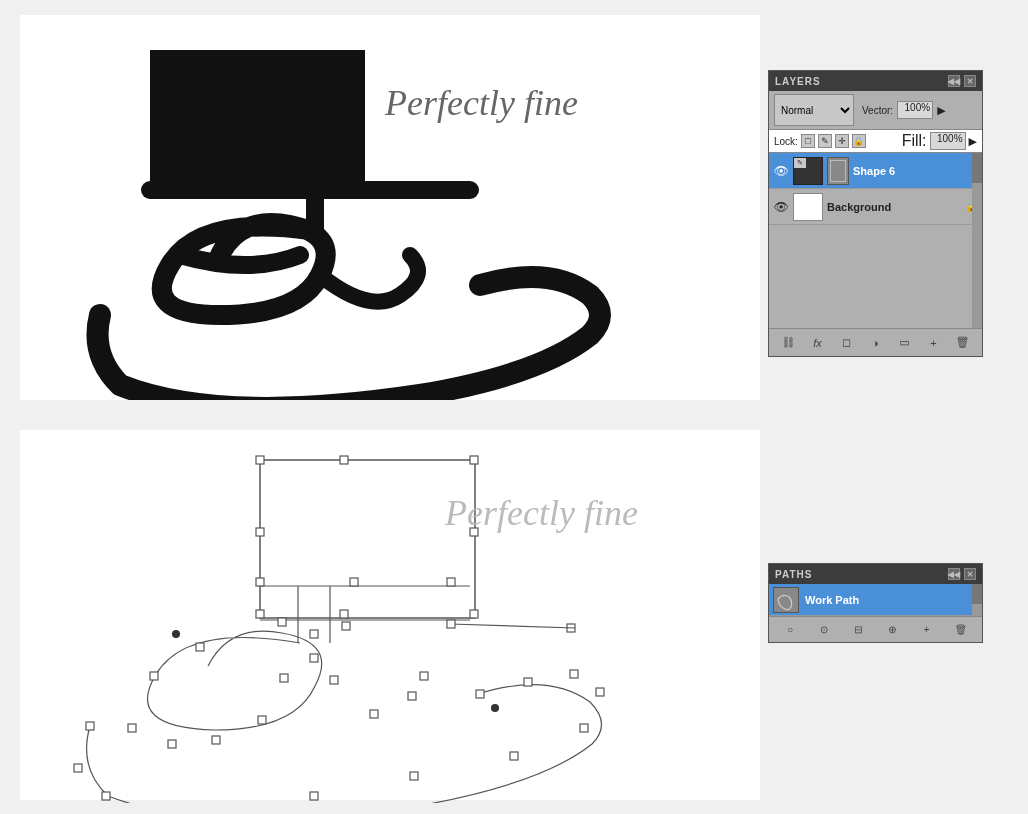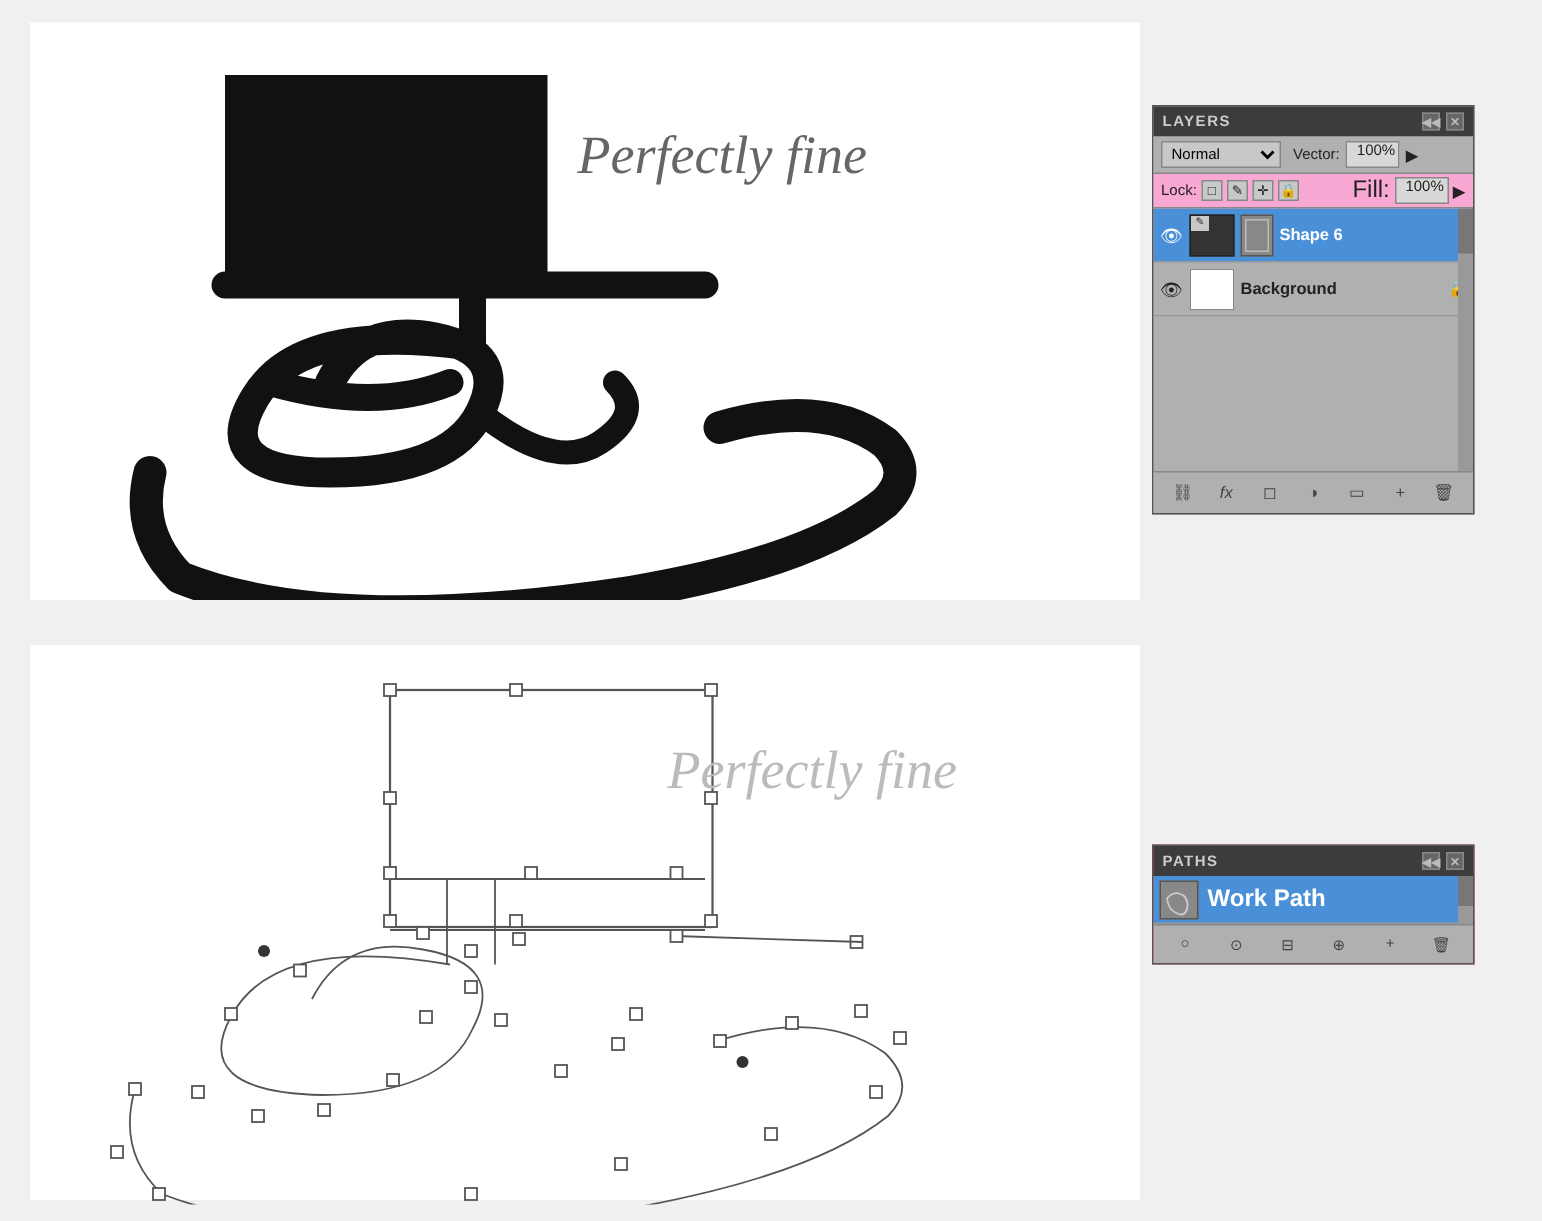--- a/index.html
+++ b/index.html
@@ -60,36 +60,36 @@
       border-bottom: 1px solid #888;
       font-size: 11px;
     }
 
     .blend-mode-select {
       background: #c8c8c8;
       border: 1px solid #888;
       font-size: 10px;
       padding: 1px 2px;
       width: 80px;
-      height: 18px;
+      height: 32px;
     }
 
     .opacity-label { margin-left: 4px; font-size: 10px; }
     .opacity-value {
       background: #d8d8d8;
       border: 1px solid #888;
       font-size: 10px;
       width: 36px;
       height: 18px;
       text-align: right;
       padding-right: 2px;
     }
 
     .layers-lock-row {
-      background: #f9a8d4;
+      background: #ffffff;
       padding: 2px 5px;
       display: flex;
       align-items: center;
       gap: 3px;
       border-bottom: 1px solid #888;
       font-size: 10px;
     }
 
     .lock-icon-box {
       width: 14px; height: 14px;
@@ -203,21 +203,21 @@
       border: 1px solid #555;
       flex-shrink: 0;
       display: flex; align-items: center; justify-content: center;
       font-size: 8px;
       color: #ccc;
       position: relative;
     }
 
     .path-thumb svg { width: 22px; height: 22px; }
 
-    .path-name { flex: 1; font-size: 16px; font-weight: bold; }
+    .path-name { flex: 1; font-size: 11px; font-weight: bold; }
     .path-row.selected .path-name { color: #fff; }
 
     .paths-footer {
       background: #b0b0b0;
       border-top: 1px solid #888;
       height: 26px;
       display: flex;
       align-items: center;
       justify-content: space-around;
       padding: 0 4px;

